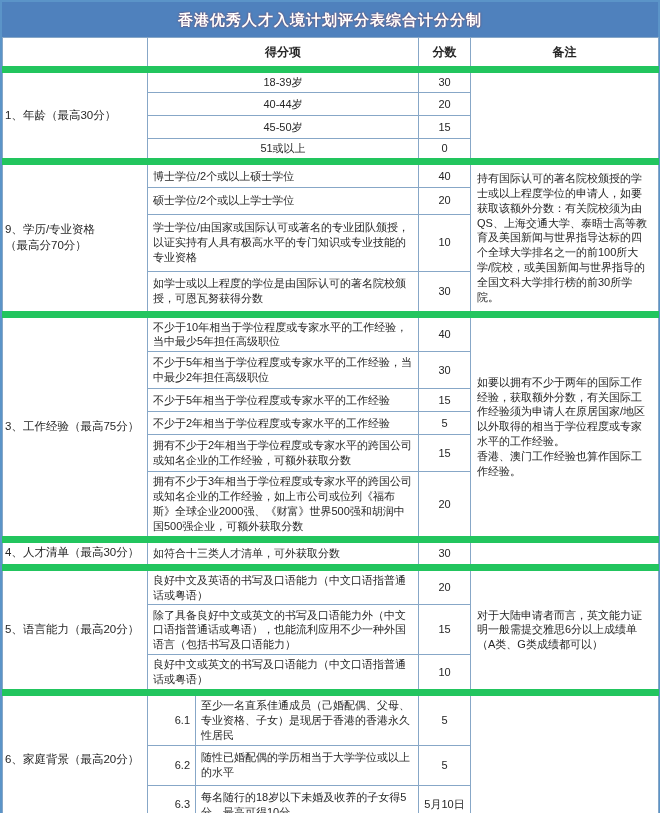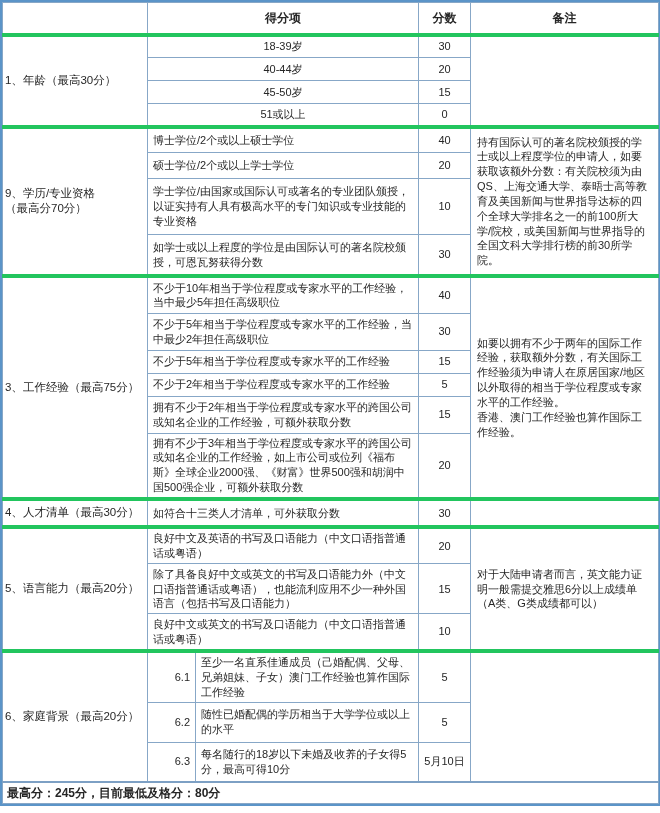--- a/index.html
+++ b/index.html
@@ -53,35 +53,36 @@
   td.item { text-align: left; }
   td.item.center { text-align: center; }
   td.sub { text-align: right; padding-left: 6px; }
   td.score { text-align: center; }
   td.remark {
     text-align: left;
     white-space: pre-line;
     padding: 6px 6px;
     vertical-align: middle;
   }
-  tr.sec > td { border-top: 4px solid #22c55e; }
+  tr.sec > td { border-top: 7px solid #22c55e; }
   tr.footer td {
     font-weight: bold;
     font-size: 12px;
     text-align: left;
     height: 21px;
     border-top: 2px solid #7da0c4;
     padding-left: 4px;
   }
 </style>
 </head>
 <body>
 
 <div class="wrap">
 
+  <div class="title-bar">香港优秀人才入境计划评分表综合计分分制</div>
 
   <table>
     <colgroup>
       <col style="width:145px">
       <col style="width:48px">
       <col style="width:223px">
       <col style="width:52px">
       <col style="width:188px">
     </colgroup>
 
@@ -178,21 +179,21 @@
       <td class="score">15</td>
     </tr>
     <tr style="height:37px">
       <td class="item" colspan="2">良好中文或英文的书写及口语能力（中文口语指普通话或粤语）</td>
       <td class="score">10</td>
     </tr>
 
     <tr class="sec" style="height:50px">
       <td class="cat" rowspan="3">6、家庭背景（最高20分）</td>
       <td class="sub">6.1</td>
-      <td class="item">至少一名直系佳通成员（己婚配偶、父母、兄弟姐妹、子女）澳门工作经验也算作国际工作经验</td>
+      <td class="item">至少一名直系佳通成员（己婚配偶、父母、专业资格、子女）是现居于香港的香港永久性居民</td>
       <td class="score">5</td>
       <td class="remark" rowspan="3"></td>
     </tr>
     <tr style="height:40px">
       <td class="sub">6.2</td>
       <td class="item">随性已婚配偶的学历相当于大学学位或以上的水平</td>
       <td class="score">5</td>
     </tr>
     <tr style="height:40px">
       <td class="sub">6.3</td>

